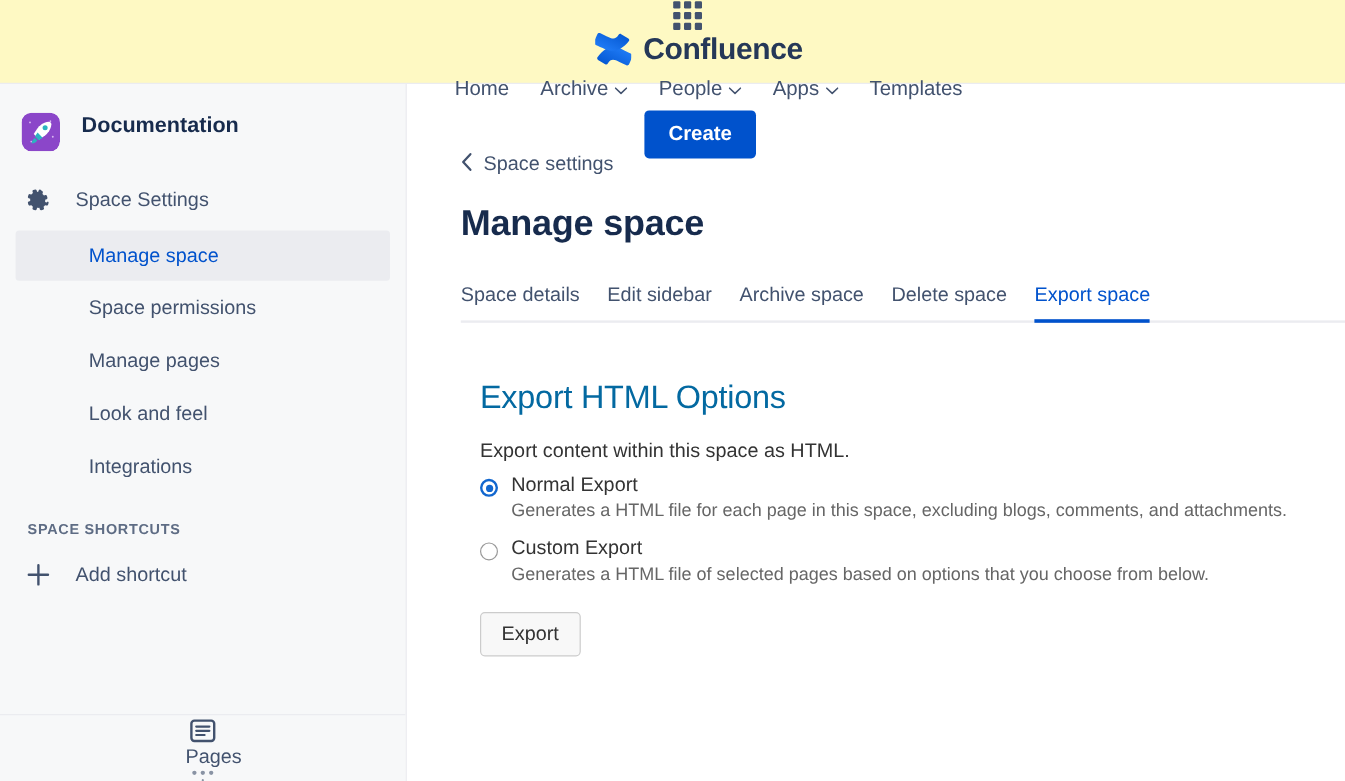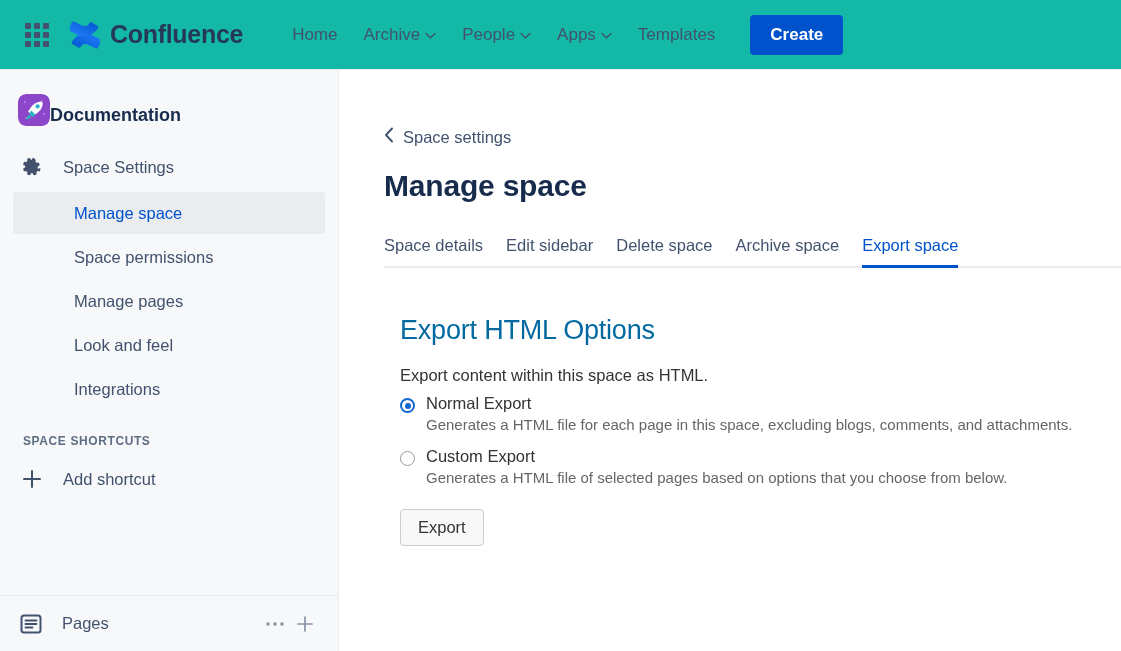--- a/index.html
+++ b/index.html
@@ -15,26 +15,27 @@
     color: #172B4D;
     -webkit-font-smoothing: antialiased;
   }
 
   
   .topnav {
     position: absolute;
     top: 0; left: 0;
     width: 1121px;
     height: 70px;
-    background: #14b8a6;
+    background: #fef9c3;
     border-bottom: 1px solid #EBECF0;
     display: flex;
     align-items: center;
     padding-left: 24px;
     z-index: 5;
+    flex-direction: column;
   }
   .app-switcher {
     width: 26px; height: 26px;
     display: grid;
     grid-template-columns: repeat(3, 6px);
     grid-template-rows: repeat(3, 6px);
     gap: 3px;
     justify-content: center;
     align-content: center;
     cursor: pointer;
@@ -105,21 +106,22 @@
     position: absolute;
     top: 70px; left: 0;
     width: 339px;
     height: 581px;
     background: #F7F8F9;
     border-right: 1px solid #EBECF0;
     overflow: hidden;
   }
   .space-header {
     display: flex;
-    align-items: flex-end;
+    align-items: flex-start;
+    gap: 18px;
     padding: 24px 12px 16px 18px;
     cursor: pointer;
   }
   .space-avatar {
     width: 32px; height: 32px;
     border-radius: 8px;
     flex: 0 0 auto;
     display: block;
   }
   .space-title {
@@ -181,20 +183,21 @@
   .sidebar-footer {
     position: absolute;
     left: 0; right: 0;
     bottom: 0;
     border-top: 1px solid #EBECF0;
     height: 56px;
     display: flex;
     align-items: center;
     padding: 0 18px 0 18px;
     background: #F7F8F9;
+    flex-direction: column;
   }
   .sidebar-footer .ico {
     width: 26px; height: 26px;
     display: flex; align-items: center; justify-content: center;
     flex: 0 0 auto;
   }
   .sidebar-footer .txt {
     font-size: 16.5px;
     color: #42526E;
     margin-left: 18px;
@@ -495,24 +498,24 @@
   <h1 class="page-title">Manage space</h1>
 
   <div class="tabs">
     <div class="tab">
       <span>Space details</span>
     </div>
     <div class="tab">
       <span>Edit sidebar</span>
     </div>
     <div class="tab">
+      <span>Archive space</span>
+    </div>
+    <div class="tab">
       <span>Delete space</span>
-    </div>
-    <div class="tab">
-      <span>Archive space</span>
     </div>
     <div class="tab active">
       <span>Export space</span>
     </div>
   </div>
 
   <div class="export-section">
     <h2 class="export-heading">Export HTML Options</h2>
     <p class="export-desc">Export content within this space as HTML.</p>
 

